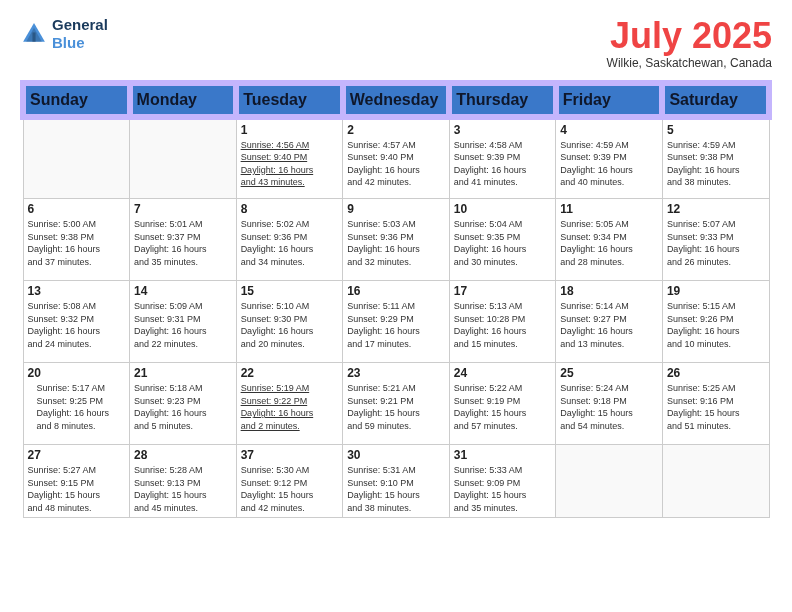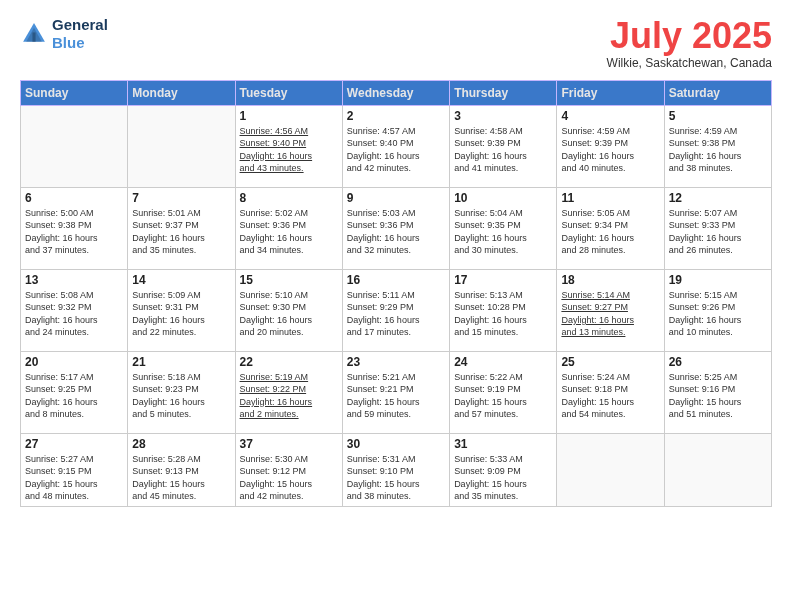--- a/index.html
+++ b/index.html
@@ -53,26 +53,26 @@
     }
     .calendar {
       flex: 1;
       border: 1px solid #ccc;
       border-collapse: collapse;
       width: 100%;
       table-layout: fixed;
     }
     .calendar th {
       background: #3a78c9;
-      color: #e5e5e5;
-      font-size: 12px;
+      color: #0f172a;
+      font-size: 16px;
       font-weight: bold;
       padding: 5px 4px;
       text-align: left;
-      border: 1px solid #c4b5fd;
+      border: 6px solid #c4b5fd;
     }
     .calendar td {
       vertical-align: top;
       border: 1px solid #ccc;
       padding: 3px 4px;
       font-size: 9.5px;
       color: #333;
       height: 82px;
       width: calc(100% / 7);
     }
@@ -251,37 +251,37 @@
           </td>
           <td>
             <span class="day-num">17</span>
             <div class="day-info" style="white-space: pre-line;">Sunrise: 5:13 AM
 Sunset: 10:28 PM
 Daylight: 16 hours
 and 15 minutes.</div>
           </td>
           <td>
             <span class="day-num">18</span>
-            <div class="day-info" style="white-space: pre-line; text-decoration: underline;">Sunrise: 5:14 AM
+            <div class="day-info" style="white-space: pre-line;">Sunrise: 5:14 AM
 Sunset: 9:27 PM
 Daylight: 16 hours
 and 13 minutes.</div>
           </td>
           <td>
             <span class="day-num">19</span>
             <div class="day-info" style="white-space: pre-line;">Sunrise: 5:15 AM
 Sunset: 9:26 PM
 Daylight: 16 hours
 and 10 minutes.</div>
           </td>
         </tr>
         <tr>
           <td>
             <span class="day-num">20</span>
-            <div class="day-info" style="white-space: pre-line;">Sunrise: 5:17 AM
+            <div class="day-info" style="white-space: pre-line; margin-left: 9px;">Sunrise: 5:17 AM
 Sunset: 9:25 PM
 Daylight: 16 hours
 and 8 minutes.</div>
           </td>
           <td>
             <span class="day-num">21</span>
             <div class="day-info" style="white-space: pre-line;">Sunrise: 5:18 AM
 Sunset: 9:23 PM
 Daylight: 16 hours
 and 5 minutes.</div>

